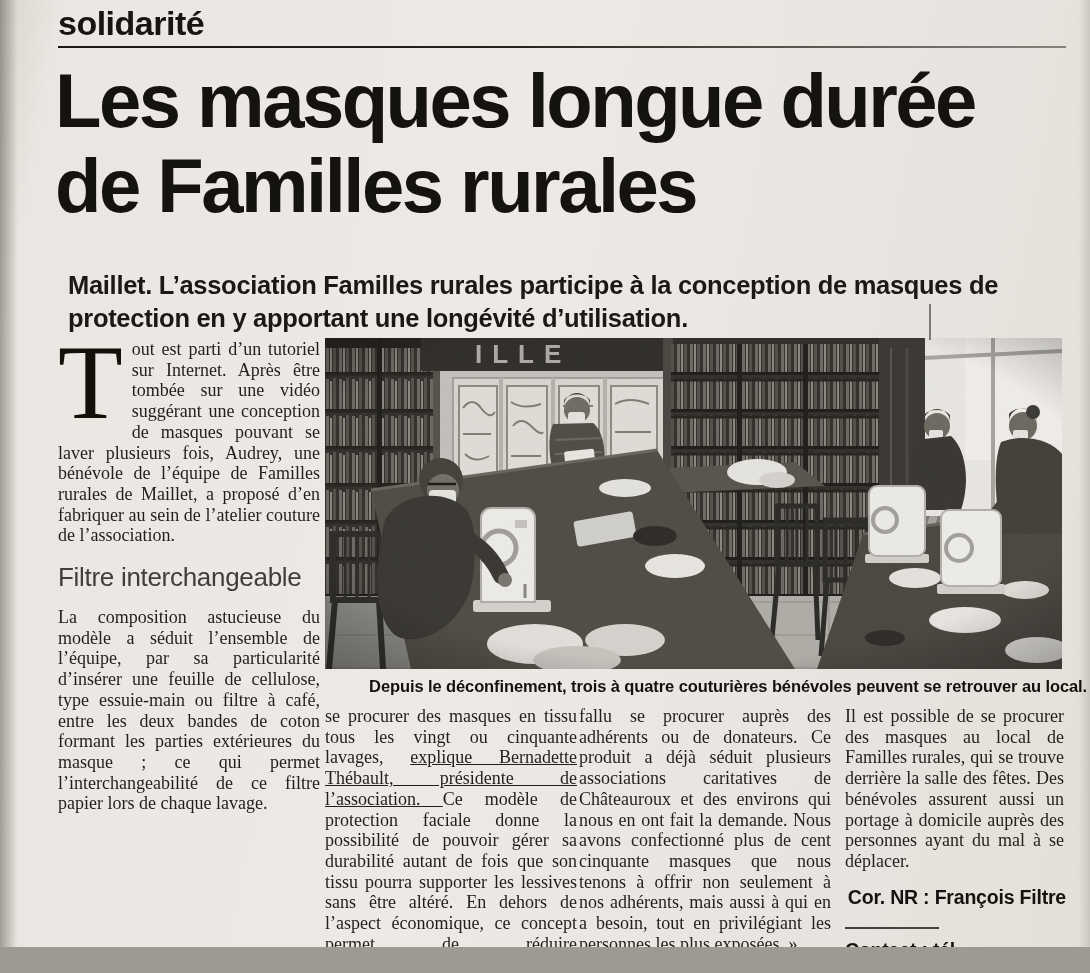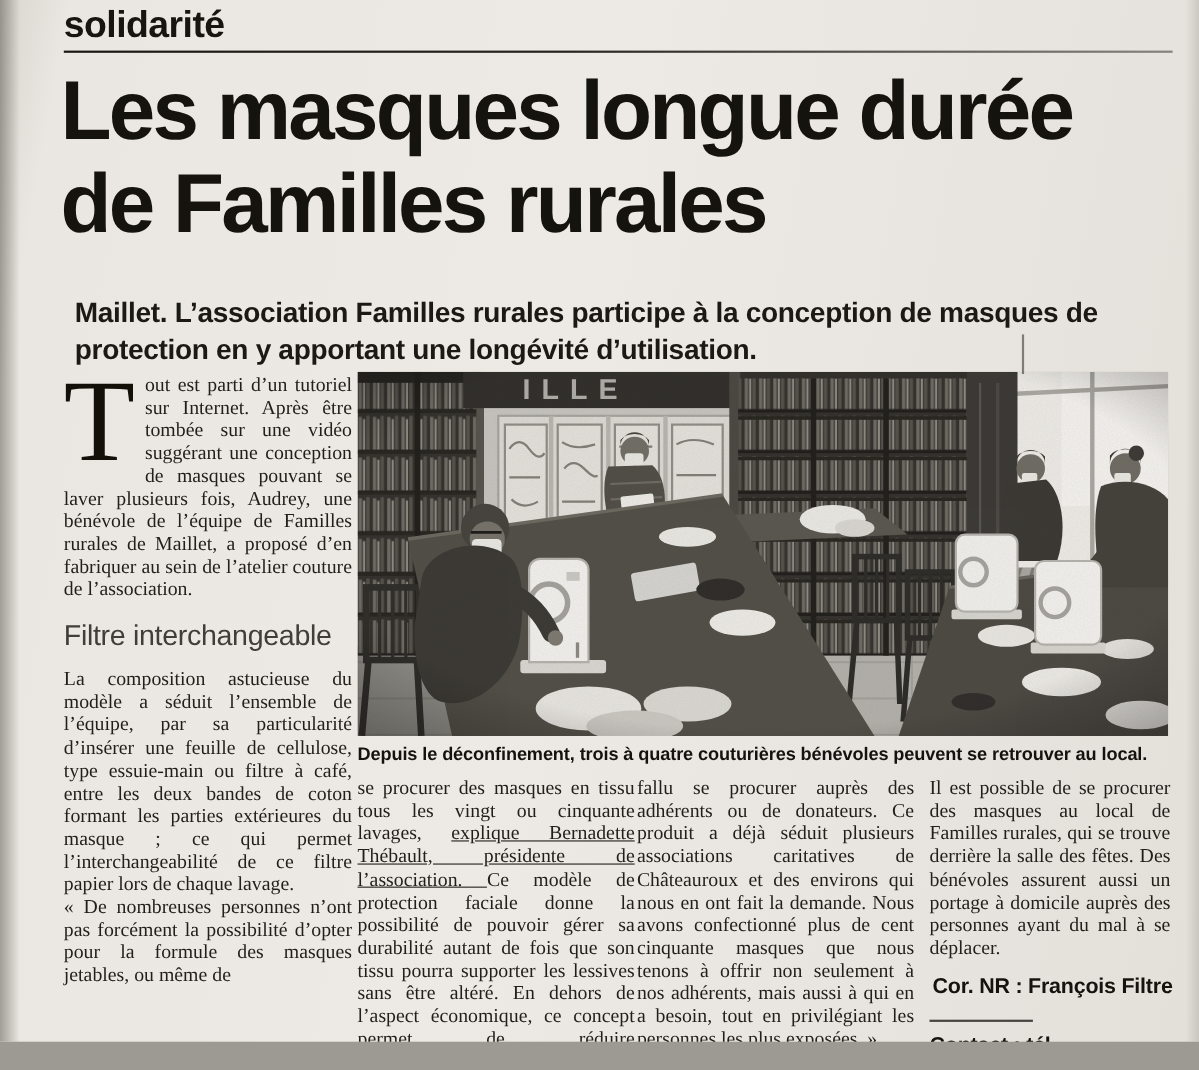--- a/index.html
+++ b/index.html
@@ -15,21 +15,21 @@
   .kicker-rule{position:absolute;left:58px;top:46px;width:1008px;height:2px;
         background:linear-gradient(90deg,#191712 0%,#26231d 45%,rgba(38,35,29,.5) 100%);}
 
   .headline{position:absolute;left:55px;top:58px;width:1030px;margin:0;
         font-weight:bold;font-size:76px;line-height:85px;letter-spacing:-2.5px;color:#15130e;white-space:pre-line;}
   .standfirst{position:absolute;left:58px;top:259px;width:1010px;margin:10px;
         font-weight:bold;font-size:25.5px;line-height:32.5px;letter-spacing:-.3px;color:#1b1914;}
 
   .photo{position:absolute;left:325px;top:338px;width:737px;height:331px;background:#c6c4bf;overflow:hidden;}
   .caption{position:absolute;left:325px;top:677px;width:762px;font-weight:bold;font-size:16.5px;
-        letter-spacing:-.1px;color:#14120e;white-space:nowrap;}
+        letter-spacing:-.1px;color:#14120e;white-space:nowrap;text-align:right;}
 
   .col{position:absolute;top:706px;font-family:"Liberation Serif",serif;font-size:18px;line-height:20.7px;
        color:#211f1a;text-align:justify;hyphens:auto;-webkit-hyphens:auto;}
   .col p{margin:0;}
   .col1{left:58px;top:339px;width:262px;}
   .col2{left:325px;width:252px;}
   .col3{left:579px;width:252px;}
   .col4{left:845px;width:219px;}
   .dropcap{float:left;font-family:"Liberation Serif",serif;font-size:106px;line-height:82px;
         padding:3px 9px 0 0;color:#121009;}
@@ -302,21 +302,20 @@
     </svg>
   </div>
 
   <div class="caption">Depuis le déconfinement, trois à quatre couturières bénévoles peuvent se retrouver au local.</div>
   <div class="crease"></div>
 
   <div class="col col1">
     <p><span class="dropcap">T</span><span>out est parti d’un tutoriel sur Internet. Après être tombée sur une vidéo suggérant une conception de masques pouvant se laver plusieurs fois, Audrey, une bénévole de l’équipe de Familles rurales de Maillet, a proposé d’en fabriquer au sein de l’atelier couture de l’association.</span></p>
     <h2 class="subhead">Filtre interchangeable</h2>
     <p>La composition astucieuse du modèle a séduit l’ensemble de l’équipe, par sa particularité d’insérer une feuille de cellulose, type essuie-main ou filtre à café, entre les deux bandes de coton formant les parties extérieures du masque ; ce qui permet l’interchangeabilité de ce filtre papier lors de chaque lavage.</p>
-    <p class="it">« De nombreuses personnes n’ont pas forcément la possibilité d’opter pour la formule des masques jetables, ou même de</p>
   </div>
 
   <div class="col col2">
     <p><span class="it">se procurer des masques en tissu tous les vingt ou cinquante lavages, </span><span class="rm">explique Bernadette Thébault, présidente de l’association. </span><span class="it">Ce modèle de protection faciale donne la possibilité de pouvoir gérer sa durabilité autant de fois que son tissu pourra supporter les lessives sans être altéré. En dehors de l’aspect économique, ce concept permet de réduire considérablement la matière première qu’il a</span></p>
   </div>
 
   <div class="col col3">
     <p class="it">fallu se procurer auprès des adhérents ou de donateurs. Ce produit a déjà séduit plusieurs associations caritatives de Châteauroux et des environs qui nous en ont fait la demande. Nous avons confectionné plus de cent cinquante masques que nous tenons à offrir non seulement à nos adhérents, mais aussi à qui en a besoin, tout en privilégiant les personnes les plus exposées. »</p>
   </div>
 

